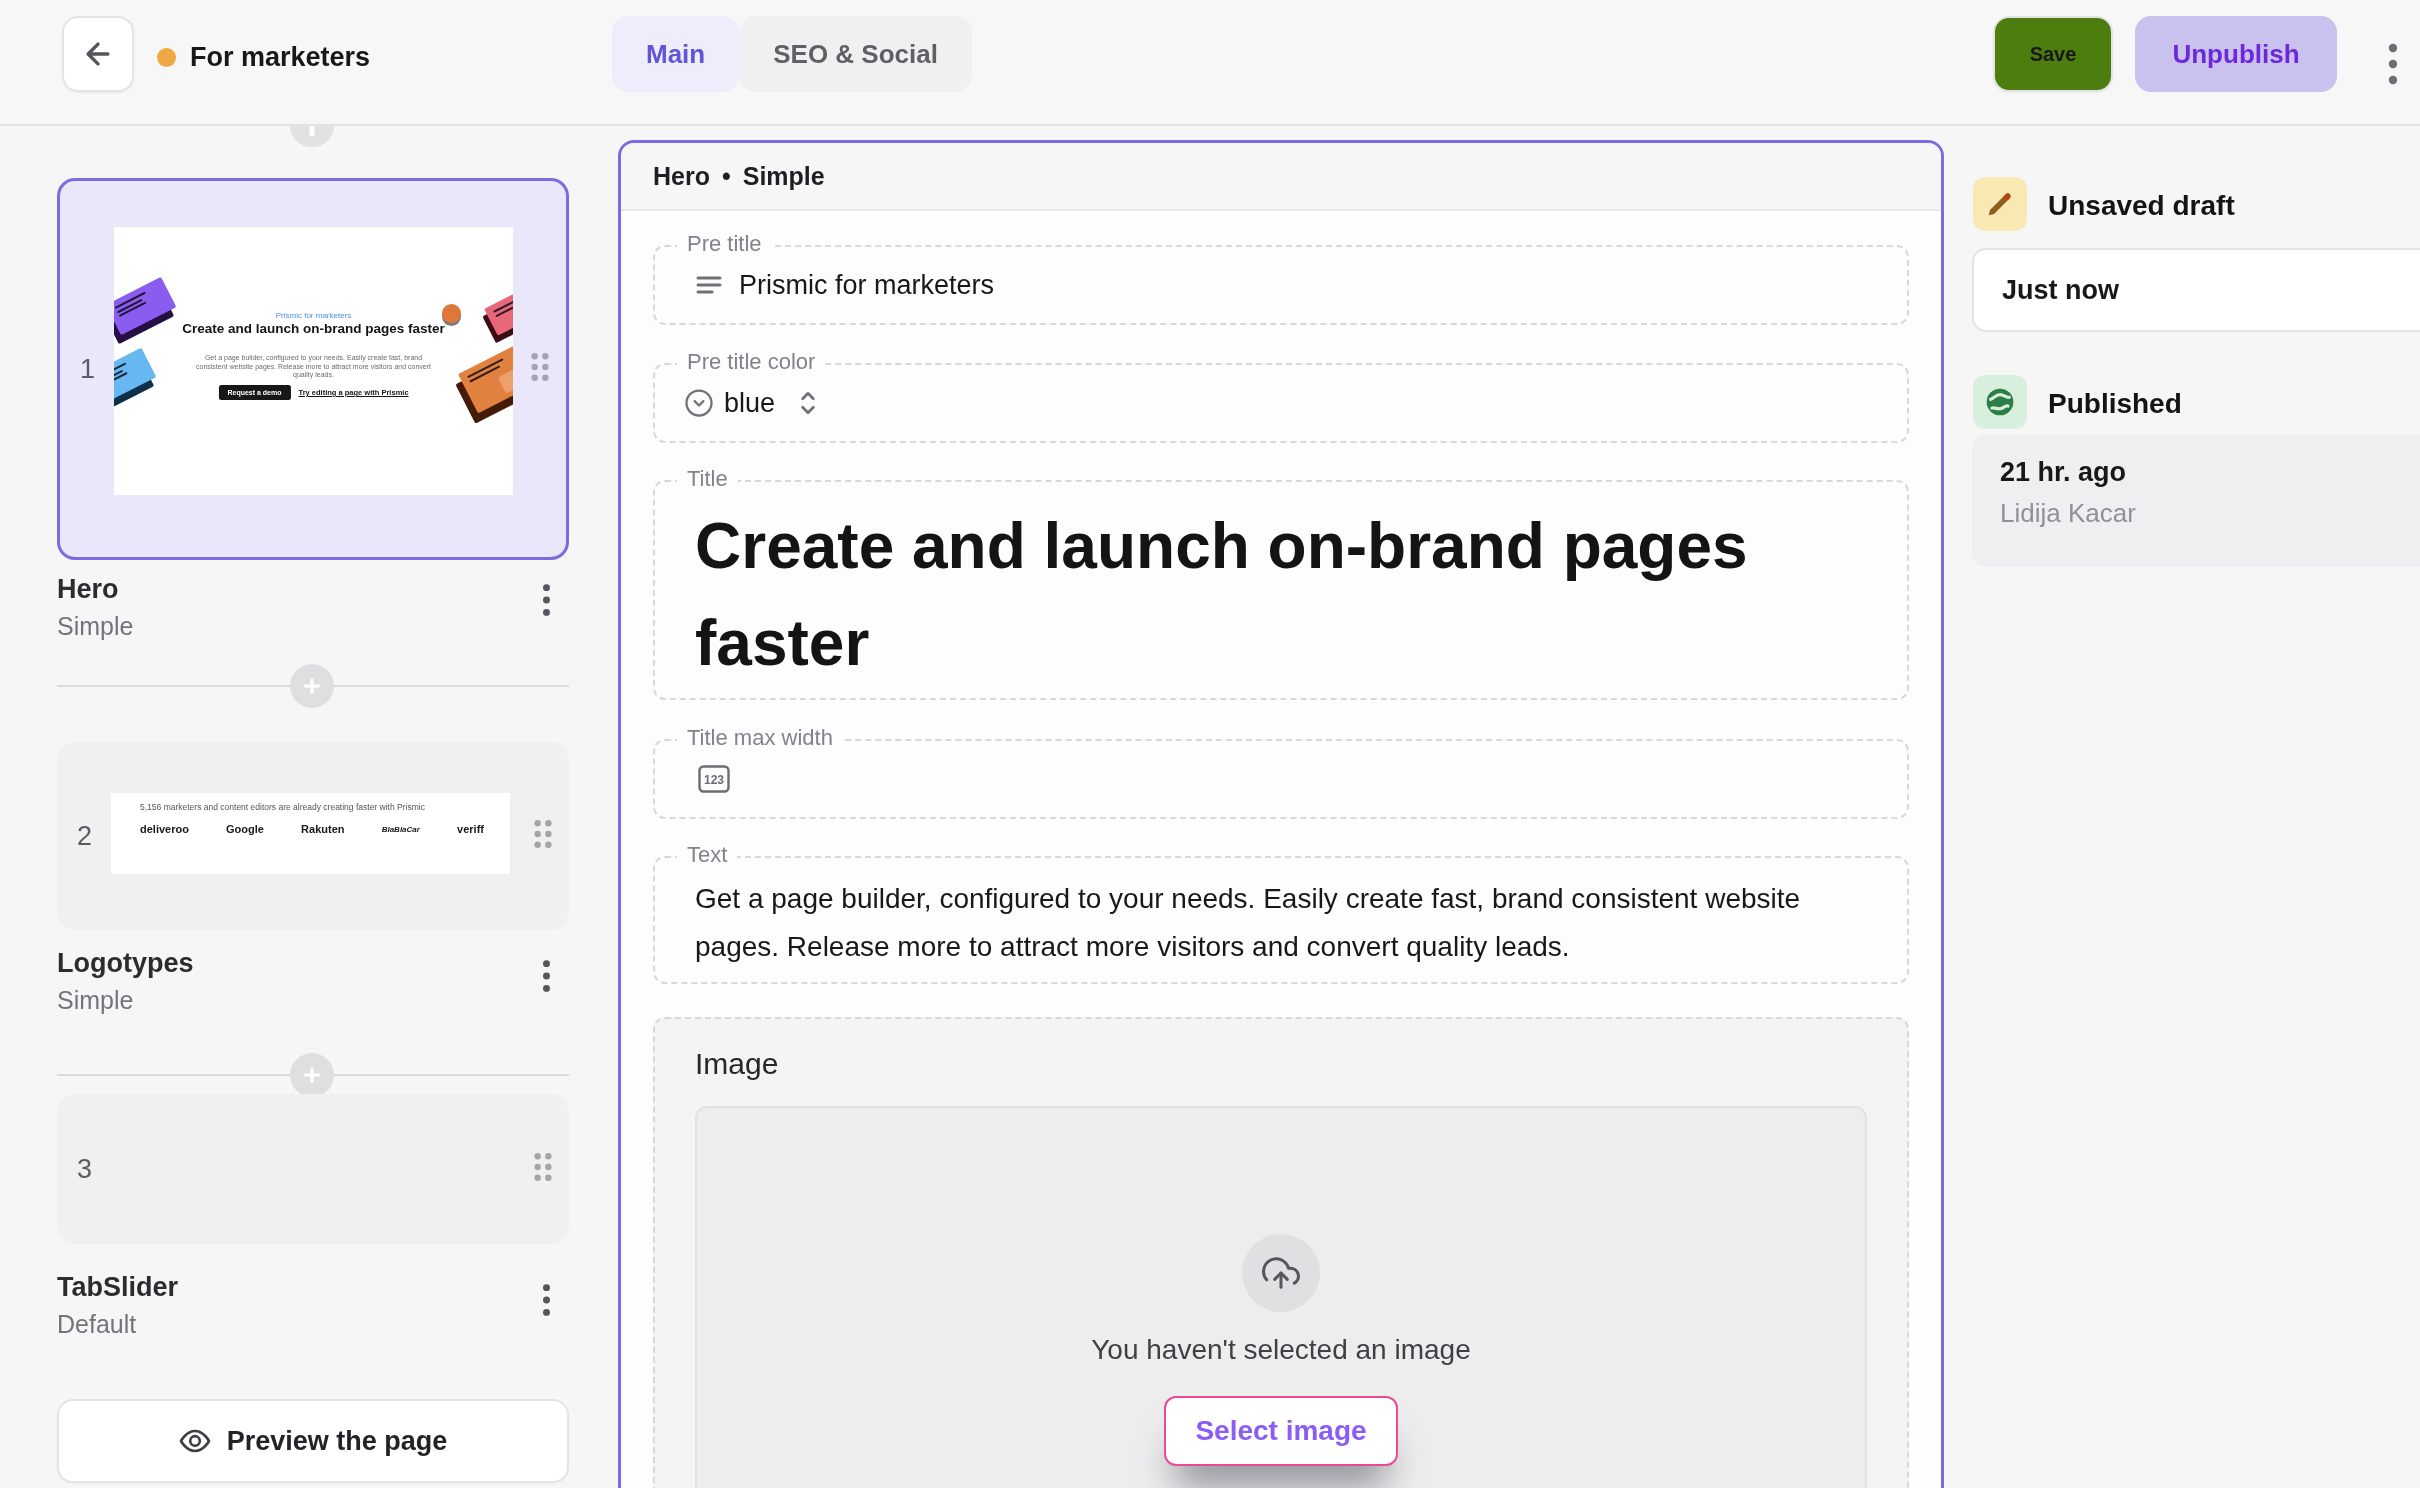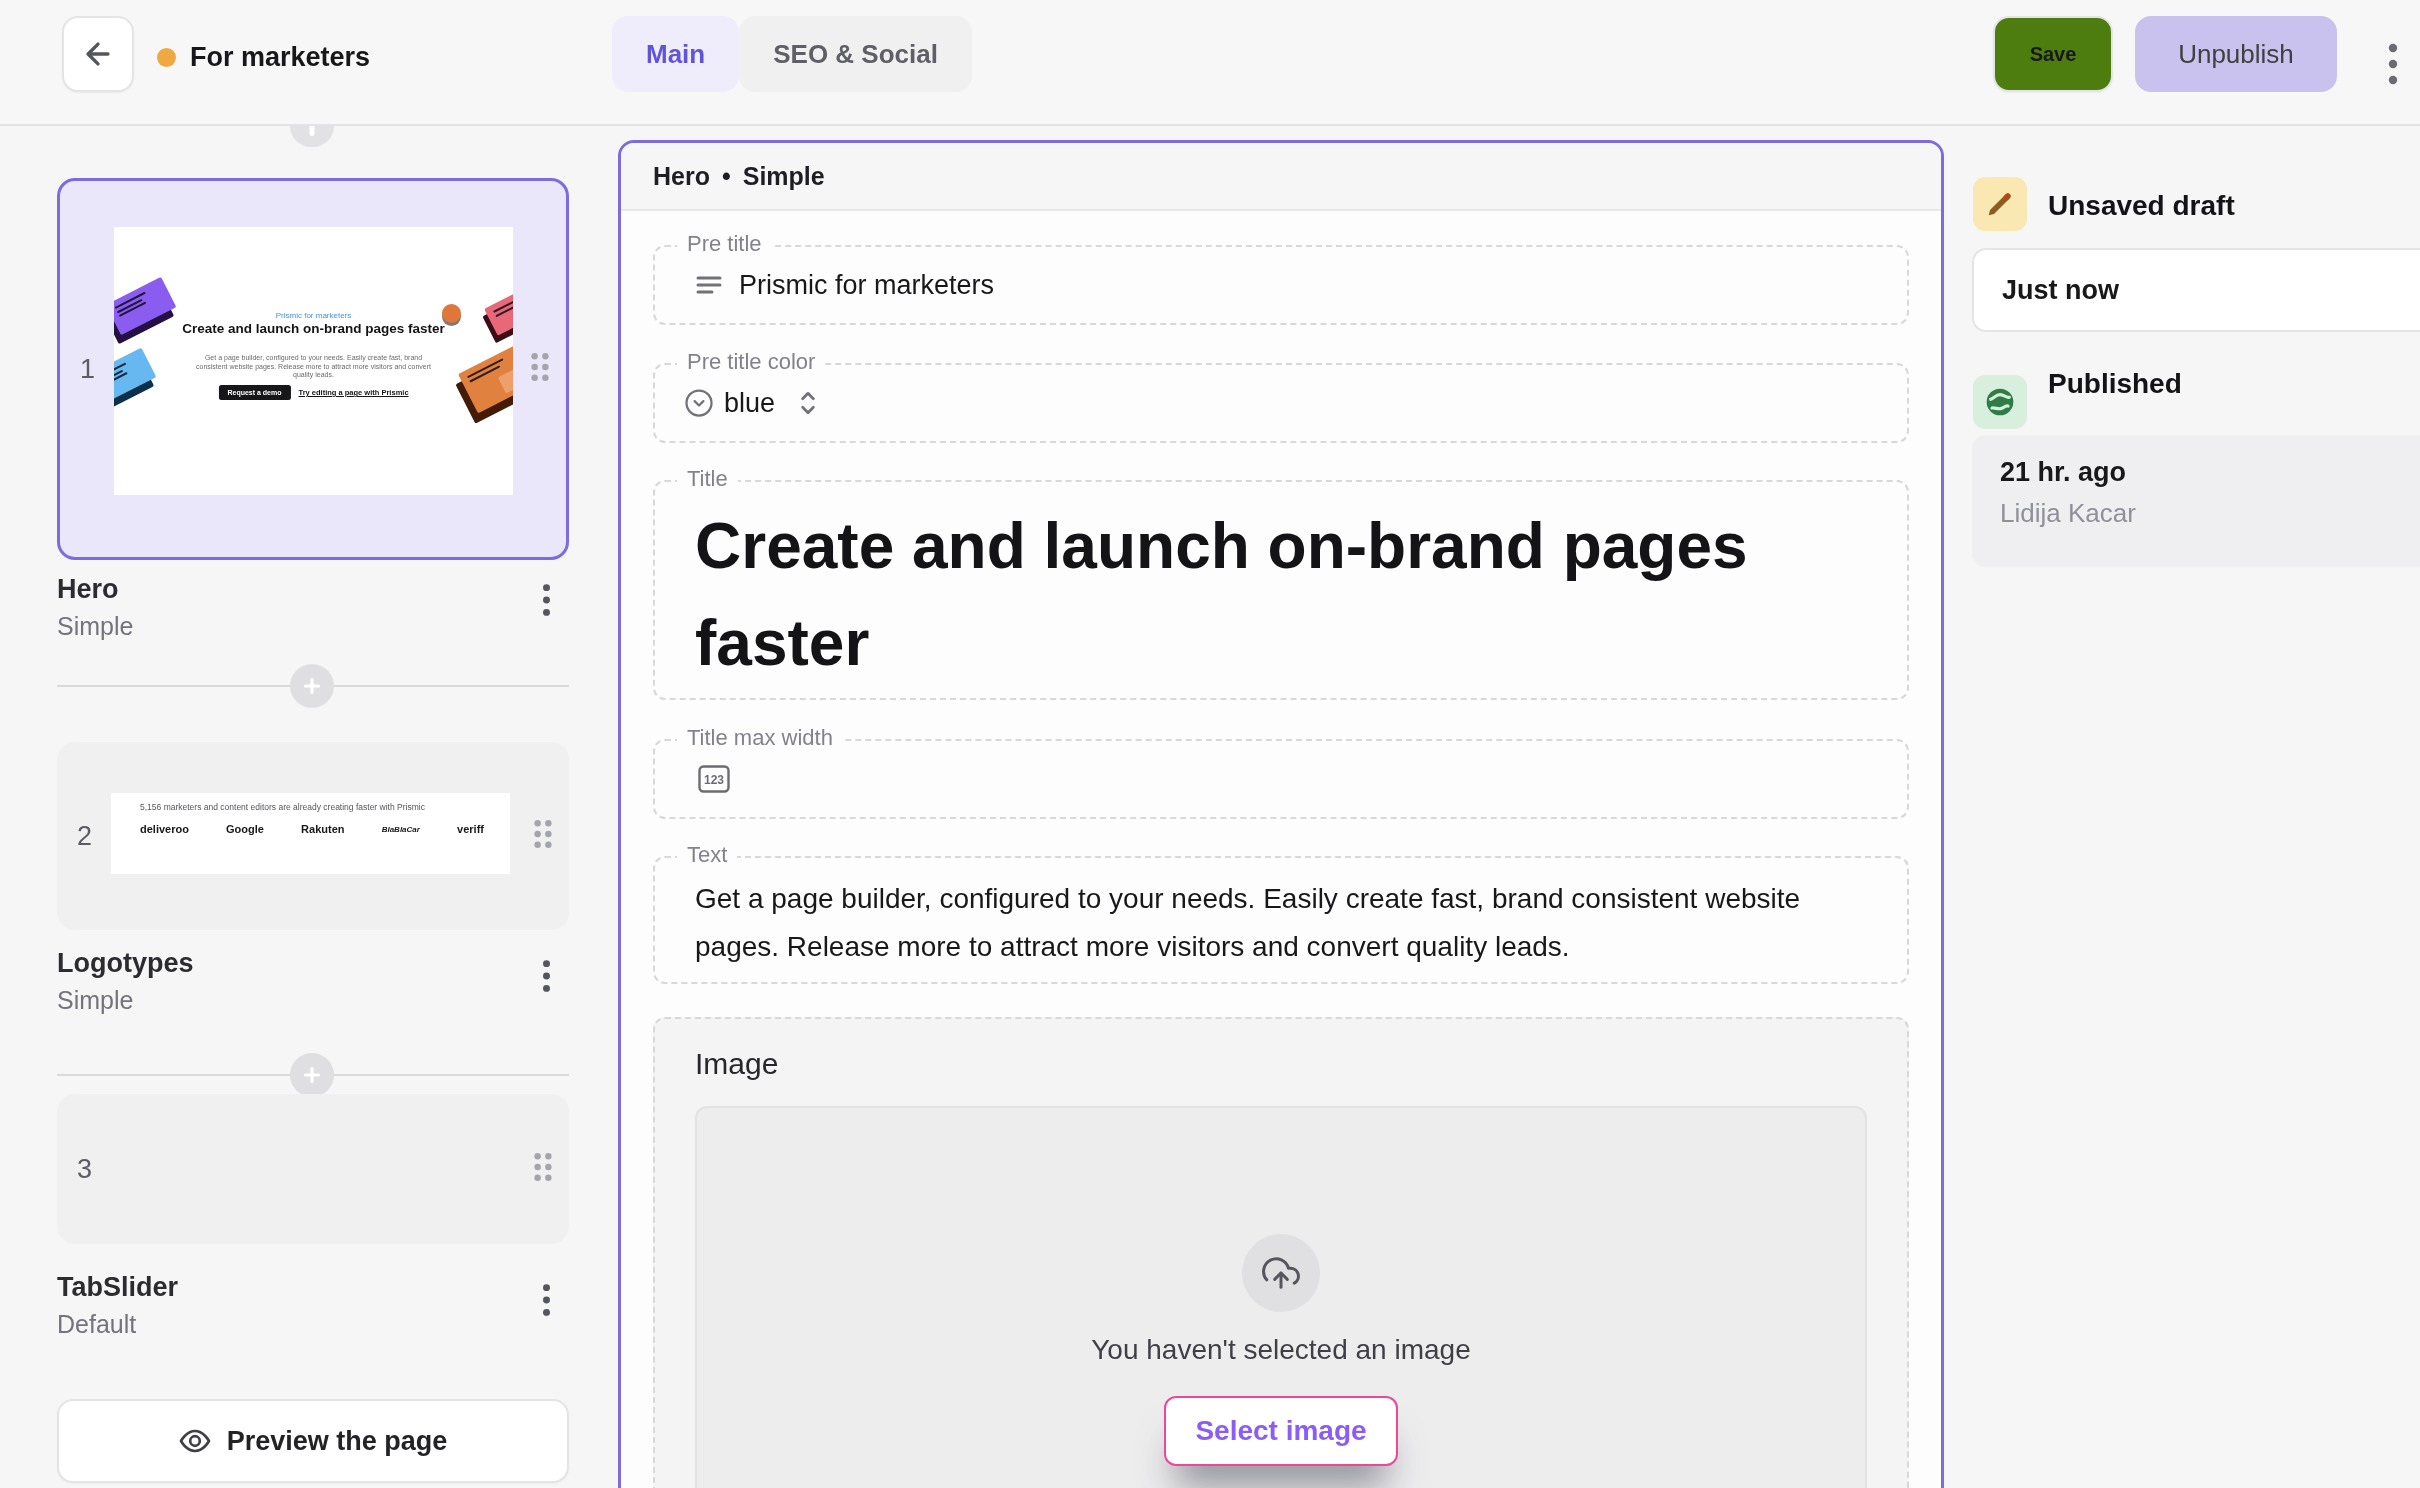--- a/index.html
+++ b/index.html
@@ -17,21 +17,21 @@
   .doc-title { position:absolute; left:190px; top:42px; font-size:27px; font-weight:700; color:#18181b; }
   .tabs { position:absolute; left:612px; top:16px; display:flex; }
   .tab { height:76px; padding:0 34px; border-radius:16px; display:flex; align-items:center;
          font-size:26px; font-weight:600; }
   .tab.active { background:#efecfc; color:#6054d8; }
   .tab.inactive { background:#f0f0f1; color:#5f5f67; }
   .save-btn { position:absolute; left:1993px; top:16px; width:120px; height:76px; background:#4d7c0f;
               border:2px solid #e4e4e7; border-radius:16px; font-size:20px; font-weight:600; color:#18181b;
               box-shadow:0 1px 2px rgba(0,0,0,.05); }
   .unpublish-btn { position:absolute; left:2135px; top:16px; width:202px; height:76px; background:#cac2ee;
-                   border-radius:16px; font-size:26px; font-weight:400; color:#404040; }
+                   border-radius:16px; font-size:26px; font-weight:700; color:#6d28d9; }
   .topbar-kebab { position:absolute; left:2378px; top:36px; width:30px; height:56px; display:flex;
                   align-items:center; justify-content:center; color:#6b6b73; }
 
   
   .sidebar { position:absolute; left:0; top:126px; width:600px; height:1362px; }
   .half-plus { position:absolute; left:290px; top:0; width:44px; height:21px; background:#e2e2e5;
                border-radius:0 0 24px 24px; overflow:hidden; }
   .half-plus:after { content:""; position:absolute; left:50%; top:-7px; width:5px; height:17px;
                      background:#fff; transform:translateX(-50%); border-radius:2px; }
   .slice-card { position:absolute; left:57px; width:512px; border-radius:18px; }
@@ -123,21 +123,21 @@
                 background:#fff; border:2px solid #ec4899; border-radius:12px; font-size:28px; font-weight:700;
                 color:#8b5cf6; box-shadow:0 32px 36px -12px rgba(70,70,85,.55); }
 
   
   .status-icon { position:absolute; width:54px; height:54px; border-radius:12px; display:flex;
                  align-items:center; justify-content:center; }
   .icon-draft { left:1973px; top:177px; background:#f9e8b2; color:#8f5c1e; }
   .icon-pub { left:1973px; top:375px; background:#d7efdc; color:#2e7d46; }
   .status-label { position:absolute; left:2048px; font-size:28px; font-weight:700; color:#141417; }
   .lbl-draft { top:190px; }
-  .lbl-pub { top:368px;text-align:center; }
+  .lbl-pub { top:388px;text-align:center; }
   .time-box { position:absolute; left:1972px; width:466px; border-radius:14px; }
   .box-draft { top:248px; height:84px; background:#fff; border:2px solid #e4e4e7; display:flex;
                align-items:center; padding-left:28px; font-size:27px; font-weight:700; color:#18181b; }
   .box-pub { top:435px; height:132px; background:#efeff1; padding:22px 0 0 28px; }
   .pub-time { font-size:27px; font-weight:700; color:#18181b; }
   .pub-author { margin-top:10px; font-size:26px; color:#90909a; }
 </style>
 </head>
 <body>
 

